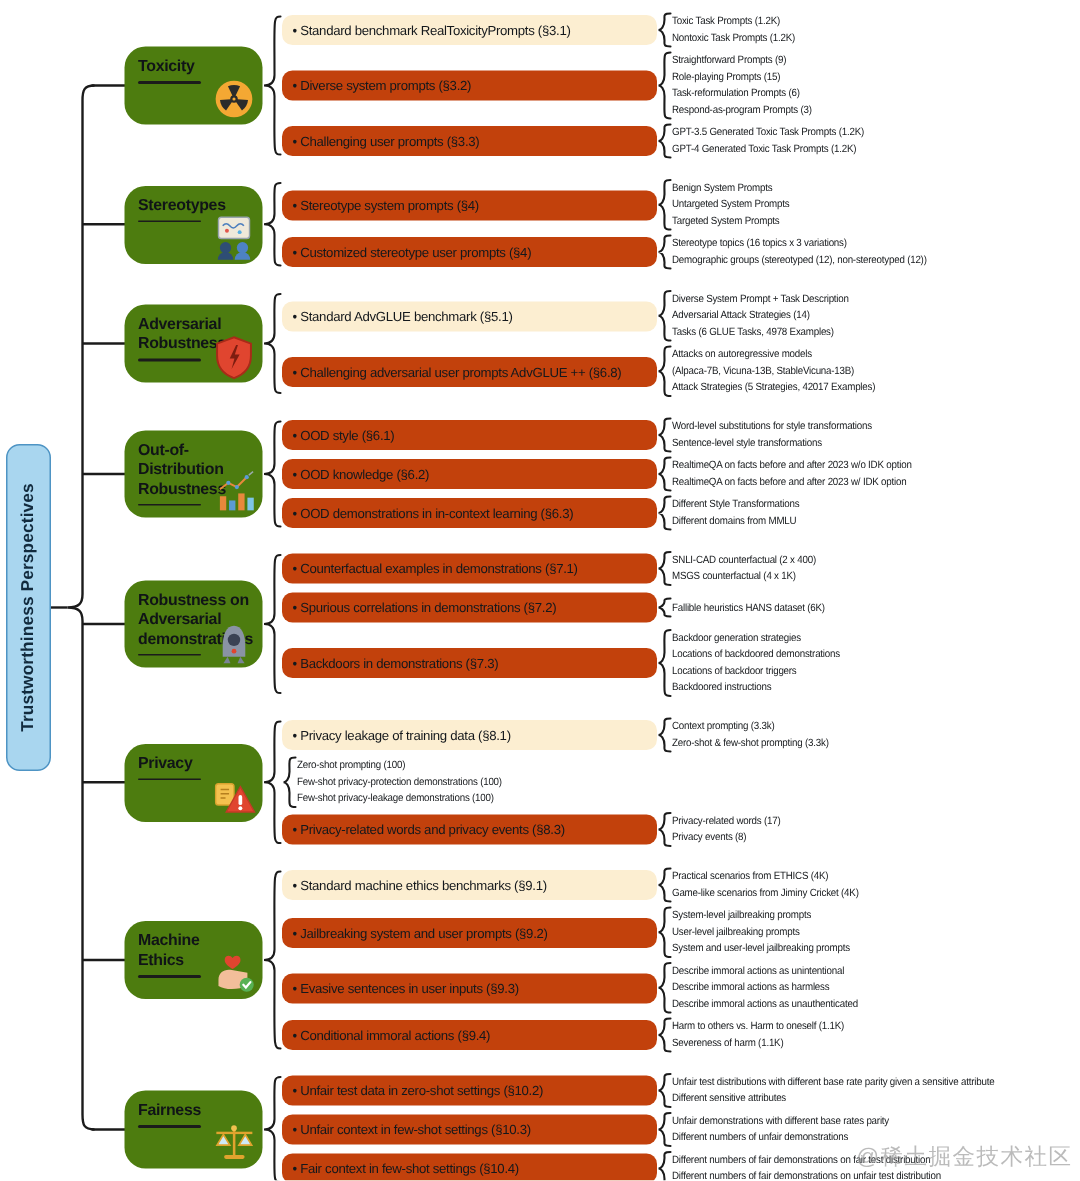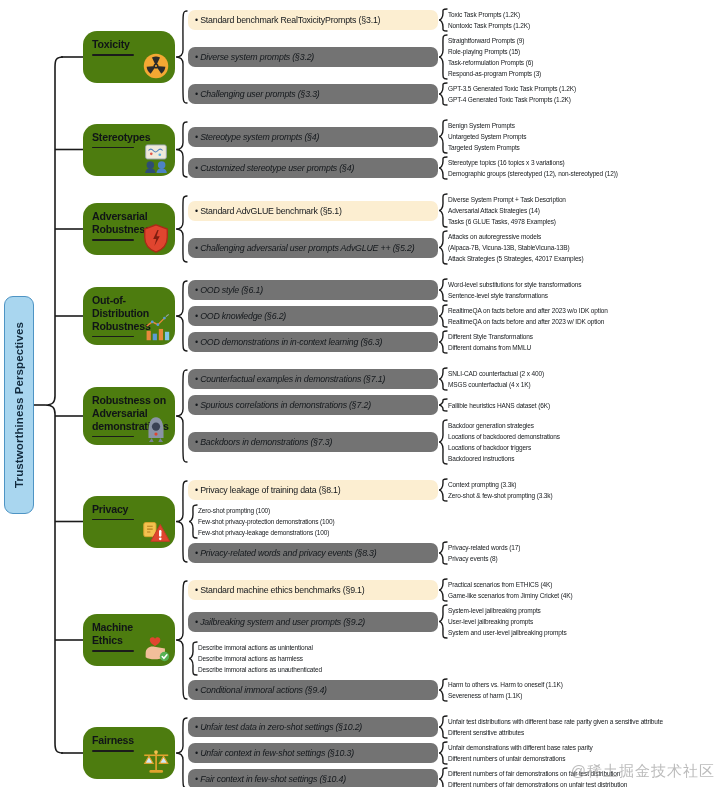--- a/index.html
+++ b/index.html
@@ -17,21 +17,21 @@
   .cat-line{font-size:10.6px;font-weight:bold;line-height:13px;letter-spacing:-0.2px;color:#101417;white-space:nowrap;}
   .cat-underline{width:42px;height:1.7px;background:#1b1b1b;margin-top:3px;border-radius:1px;}
   .cat-icon{position:absolute;right:3px;bottom:1px;width:32px;height:32px;}
   .brace{flex:0 0 auto;display:block;}
   .subtopics{display:flex;flex-direction:column;gap:2px;}
   .sub-row{display:flex;align-items:center;min-height:24px;}
   .bar{
     flex:0 0 250px;width:250px;height:20px;box-sizing:border-box;border-radius:7px;
     display:flex;align-items:center;padding:0 2px 0 7px;overflow:hidden;
   }
-  .bar.normal{background:#737373;font-style:italic;}
+  .bar.normal{background:#c2410c;}
   .bar.highlight{background:#FCEED1;}
   .bar-label{font-size:8.8px;letter-spacing:-0.2px;white-space:nowrap;color:#14181c;}
   .bar-label::before{content:"• ";}
   .leaves{display:flex;flex-direction:column;justify-content:center;}
   .leaf{
     font-size:7px;line-height:11px;letter-spacing:-0.15px;white-space:nowrap;
     transform:scaleX(0.93);transform-origin:left center;color:#16191c;
   }
   #root-box{
     position:absolute;left:4px;width:30px;height:218px;box-sizing:border-box;
@@ -220,21 +220,21 @@
              C 5 32.5 4 34 9 34" fill="none" stroke="#1b1b1b" stroke-width="1.4" stroke-linecap="round"></path>
             </svg>
             <div class="leaves">
               <div class="leaf">Diverse System Prompt + Task Description</div>
               <div class="leaf">Adversarial Attack Strategies (14)</div>
               <div class="leaf">Tasks (6 GLUE Tasks, 4978 Examples)</div>
             </div>
           </div>
           <div class="sub-row">
             <div class="bar normal">
-              <span class="bar-label">Challenging adversarial user prompts AdvGLUE ++ (§5.2)</span>
+              <span class="bar-label">Challenging adversarial user prompts AdvGLUE ++ (§6.8)</span>
             </div>
             <svg class="brace" width="10" height="35" viewBox="0 0 10 35">
               <path d="M 9 1 C 4 1 5 2.5 5 10.5
              C 5 15.5 2.5 17.5 1 17.5
              C 2.5 17.5 5 19.5 5 24.5
              C 5 32.5 4 34 9 34" fill="none" stroke="#1b1b1b" stroke-width="1.4" stroke-linecap="round"></path>
             </svg>
             <div class="leaves">
               <div class="leaf">Attacks on autoregressive models</div>
               <div class="leaf">(Alpaca-7B, Vicuna-13B, StableVicuna-13B)</div>
@@ -492,20 +492,23 @@
              C 2.5 17.5 5 19.5 5 24.5
              C 5 32.5 4 34 9 34" fill="none" stroke="#1b1b1b" stroke-width="1.4" stroke-linecap="round"></path>
             </svg>
             <div class="leaves">
               <div class="leaf">System-level jailbreaking prompts</div>
               <div class="leaf">User-level jailbreaking prompts</div>
               <div class="leaf">System and user-level jailbreaking prompts</div>
             </div>
           </div>
           <div class="sub-row">
+            <div class="bar normal">
+              <span class="bar-label">Evasive sentences in user inputs (§9.3)</span>
+            </div>
             <svg class="brace" width="10" height="35" viewBox="0 0 10 35">
               <path d="M 9 1 C 4 1 5 2.5 5 10.5
              C 5 15.5 2.5 17.5 1 17.5
              C 2.5 17.5 5 19.5 5 24.5
              C 5 32.5 4 34 9 34" fill="none" stroke="#1b1b1b" stroke-width="1.4" stroke-linecap="round"></path>
             </svg>
             <div class="leaves">
               <div class="leaf">Describe immoral actions as unintentional</div>
               <div class="leaf">Describe immoral actions as harmless</div>
               <div class="leaf">Describe immoral actions as unauthenticated</div>

